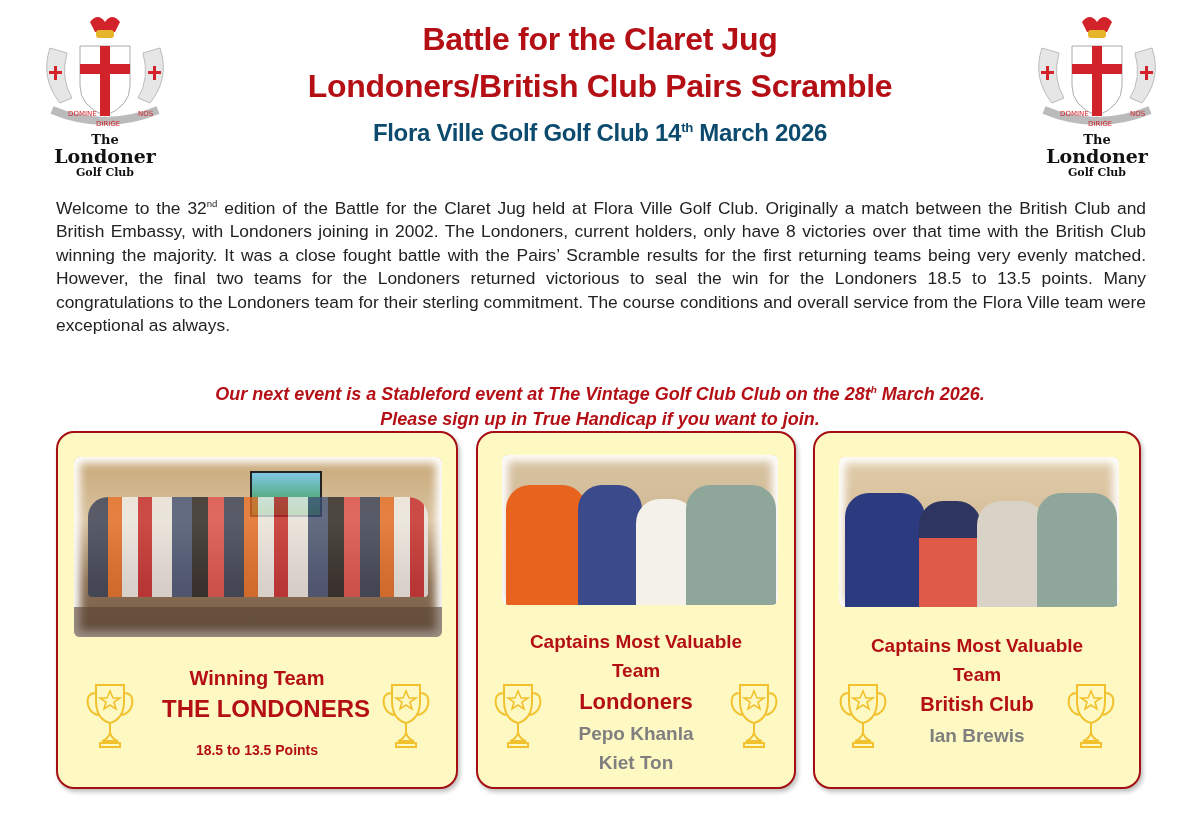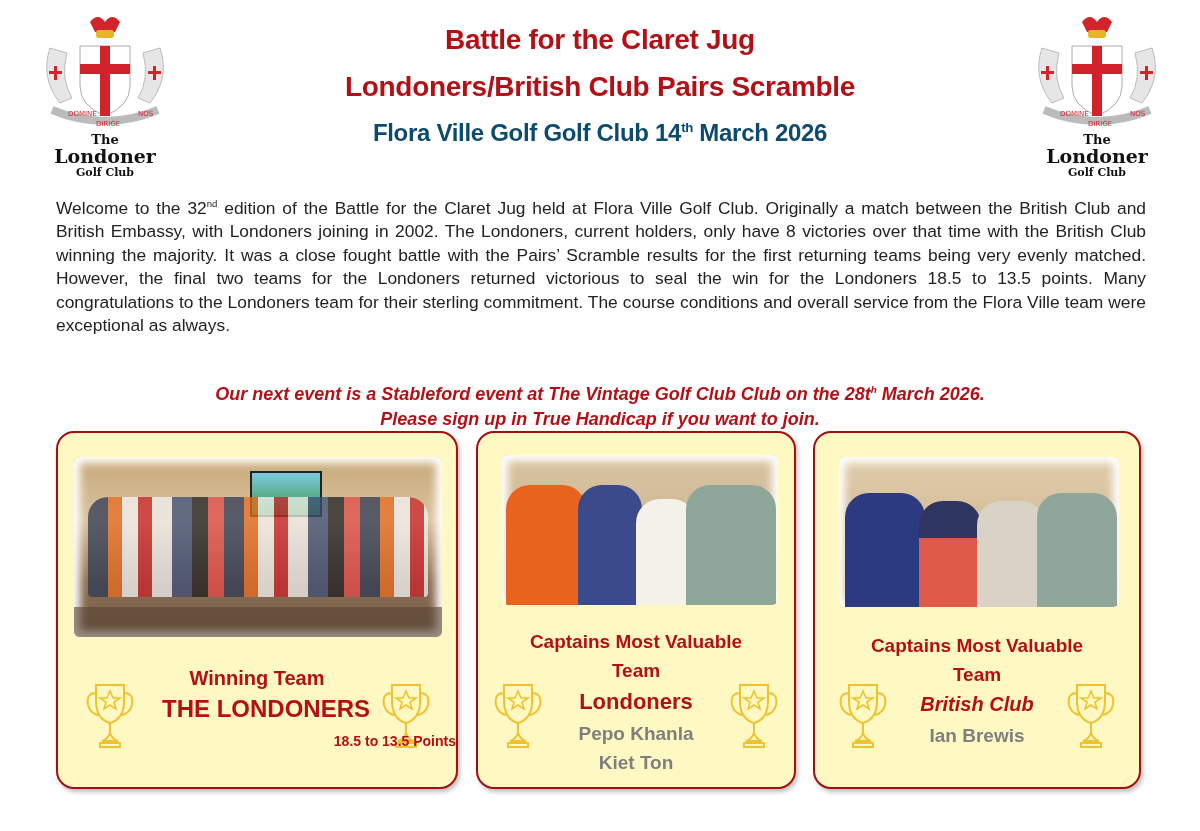--- a/index.html
+++ b/index.html
@@ -3,21 +3,21 @@
 <meta charset="utf-8">
 <style>
   html, body { margin:0; padding:0; }
   body { width:1200px; height:831px; background:#ffffff; position:relative; overflow:hidden;
          font-family:"Liberation Sans", sans-serif; }
   .logo { position:absolute; top:8px; width:150px; height:170px; }
   .logo.left { left:30px; }
   .logo.right { left:1022px; }
   .logo-text { position:absolute; left:0; width:150px; text-align:center; font-family:"DejaVu Serif", serif; font-weight:bold; color:#111; }
   .title-block { position:absolute; left:200px; width:800px; top:16px; text-align:center; }
-  .t1, .t2 { color:#b50f16; font-weight:bold; font-size:28px; line-height:47px; letter-spacing:-0.3px; }
+  .t1, .t2 { color:#b50f16; font-weight:bold; font-size:32px; line-height:47px; letter-spacing:-0.3px; }
   .t3 { color:#0c4a6e; font-weight:bold; font-size:24px; line-height:46px; letter-spacing:-0.3px; }
   sup { font-size:0.55em; vertical-align:super; line-height:0; }
   .intro { position:absolute; left:56px; top:197px; width:1090px; font-size:17.4px; line-height:23.4px; color:#222; text-align:justify; text-align-last:left; }
   .next { position:absolute; left:100px; width:1000px; top:382px; text-align:center; color:#b50f16; font-weight:bold; font-style:italic; font-size:18px; line-height:25px; }
   .card { position:absolute; top:431px; height:358px; border:2px solid #a50f14; border-radius:18px; background:#fef9c3; box-shadow:2px 3px 4px rgba(0,0,0,0.25); box-sizing:border-box; }
   .photo { position:absolute; border-radius:6px; box-shadow:0 0 8px 6px #fff inset; overflow:hidden; }
   .card-text { position:absolute; left:0; right:0; text-align:center; }
   .red { color:#b50f16; font-weight:bold; }
   .grey { color:#7f7f7f; font-weight:bold; }
   .trophy { position:absolute; width:52px; height:70px; }
@@ -93,21 +93,21 @@
   <svg class="trophy" style="left:26px;top:248px;" viewBox="0 0 52 70">
     <path d="M12 4 h28 v16 q0 18 -14 22 q-14 -4 -14 -22z M12 12 q-10 0 -8 12 q2 8 10 10 M40 12 q10 0 8 12 q-2 8 -10 10 M26 42 v10 q-2 6 -8 8 h16 q-6 -2 -8 -8 M16 62 h20 v4 h-20z" fill="none" stroke="#f2c12e" stroke-width="2"></path>
     <path d="M26 10 l3 7 h7 l-6 4 l2 7 l-6 -4 l-6 4 l2 -7 l-6 -4 h7z" fill="none" stroke="#f2c12e" stroke-width="1.6"></path>
   </svg>
   <svg class="trophy" style="left:322px;top:248px;" viewBox="0 0 52 70">
     <path d="M12 4 h28 v16 q0 18 -14 22 q-14 -4 -14 -22z M12 12 q-10 0 -8 12 q2 8 10 10 M40 12 q10 0 8 12 q-2 8 -10 10 M26 42 v10 q-2 6 -8 8 h16 q-6 -2 -8 -8 M16 62 h20 v4 h-20z" fill="none" stroke="#f2c12e" stroke-width="2"></path>
     <path d="M26 10 l3 7 h7 l-6 4 l2 7 l-6 -4 l-6 4 l2 -7 l-6 -4 h7z" fill="none" stroke="#f2c12e" stroke-width="1.6"></path>
   </svg>
   <div class="card-text red" style="top:234px;font-size:20px;">Winning Team</div>
   <div class="card-text red" style="top:262px;font-size:24px;padding-left:18px;">THE LONDONERS</div>
-  <div class="card-text red" style="top:300px;font-size:14px;text-align:right;">18.5 to 13.5 Points</div>
+  <div class="card-text red" style="top:309px;font-size:14px;">18.5 to 13.5 Points</div>
 </div>
 
 <div class="card" style="left:476px;width:320px;">
   <div class="photo" style="left:24px;top:22px;width:276px;height:150px;background:linear-gradient(180deg,#d8c4a2,#c7ab84);">
     <div style="position:absolute;left:4px;top:30px;width:80px;height:120px;background:#e8641e;border-radius:24px 24px 0 0;"></div>
     <div style="position:absolute;left:76px;top:30px;width:64px;height:120px;background:#3a4a8a;border-radius:24px 24px 0 0;"></div>
     <div style="position:absolute;left:134px;top:44px;width:60px;height:106px;background:#f4f1ea;border-radius:24px 24px 0 0;"></div>
     <div style="position:absolute;left:184px;top:30px;width:90px;height:120px;background:#8fa79a;border-radius:24px 24px 0 0;"></div>
   </div>
   <svg class="trophy" style="left:14px;top:248px;" viewBox="0 0 52 70">
@@ -135,15 +135,15 @@
   <svg class="trophy" style="left:22px;top:248px;" viewBox="0 0 52 70">
     <path d="M12 4 h28 v16 q0 18 -14 22 q-14 -4 -14 -22z M12 12 q-10 0 -8 12 q2 8 10 10 M40 12 q10 0 8 12 q-2 8 -10 10 M26 42 v10 q-2 6 -8 8 h16 q-6 -2 -8 -8 M16 62 h20 v4 h-20z" fill="none" stroke="#f2c12e" stroke-width="2"></path>
     <path d="M26 10 l3 7 h7 l-6 4 l2 7 l-6 -4 l-6 4 l2 -7 l-6 -4 h7z" fill="none" stroke="#f2c12e" stroke-width="1.6"></path>
   </svg>
   <svg class="trophy" style="left:250px;top:248px;" viewBox="0 0 52 70">
     <path d="M12 4 h28 v16 q0 18 -14 22 q-14 -4 -14 -22z M12 12 q-10 0 -8 12 q2 8 10 10 M40 12 q10 0 8 12 q-2 8 -10 10 M26 42 v10 q-2 6 -8 8 h16 q-6 -2 -8 -8 M16 62 h20 v4 h-20z" fill="none" stroke="#f2c12e" stroke-width="2"></path>
     <path d="M26 10 l3 7 h7 l-6 4 l2 7 l-6 -4 l-6 4 l2 -7 l-6 -4 h7z" fill="none" stroke="#f2c12e" stroke-width="1.6"></path>
   </svg>
   <div class="card-text red" style="top:202px;font-size:19px;">Captains Most Valuable</div>
   <div class="card-text red" style="top:231px;font-size:19px;">Team</div>
-  <div class="card-text red" style="top:260px;font-size:20px;font-style:italic;">British Club</div>
+  <div class="card-text red" style="top:260px;font-size:20px;">British Club</div>
   <div class="card-text grey" style="top:292px;font-size:19px;">Ian Brewis</div>
 </div>
 
 </body></html>

